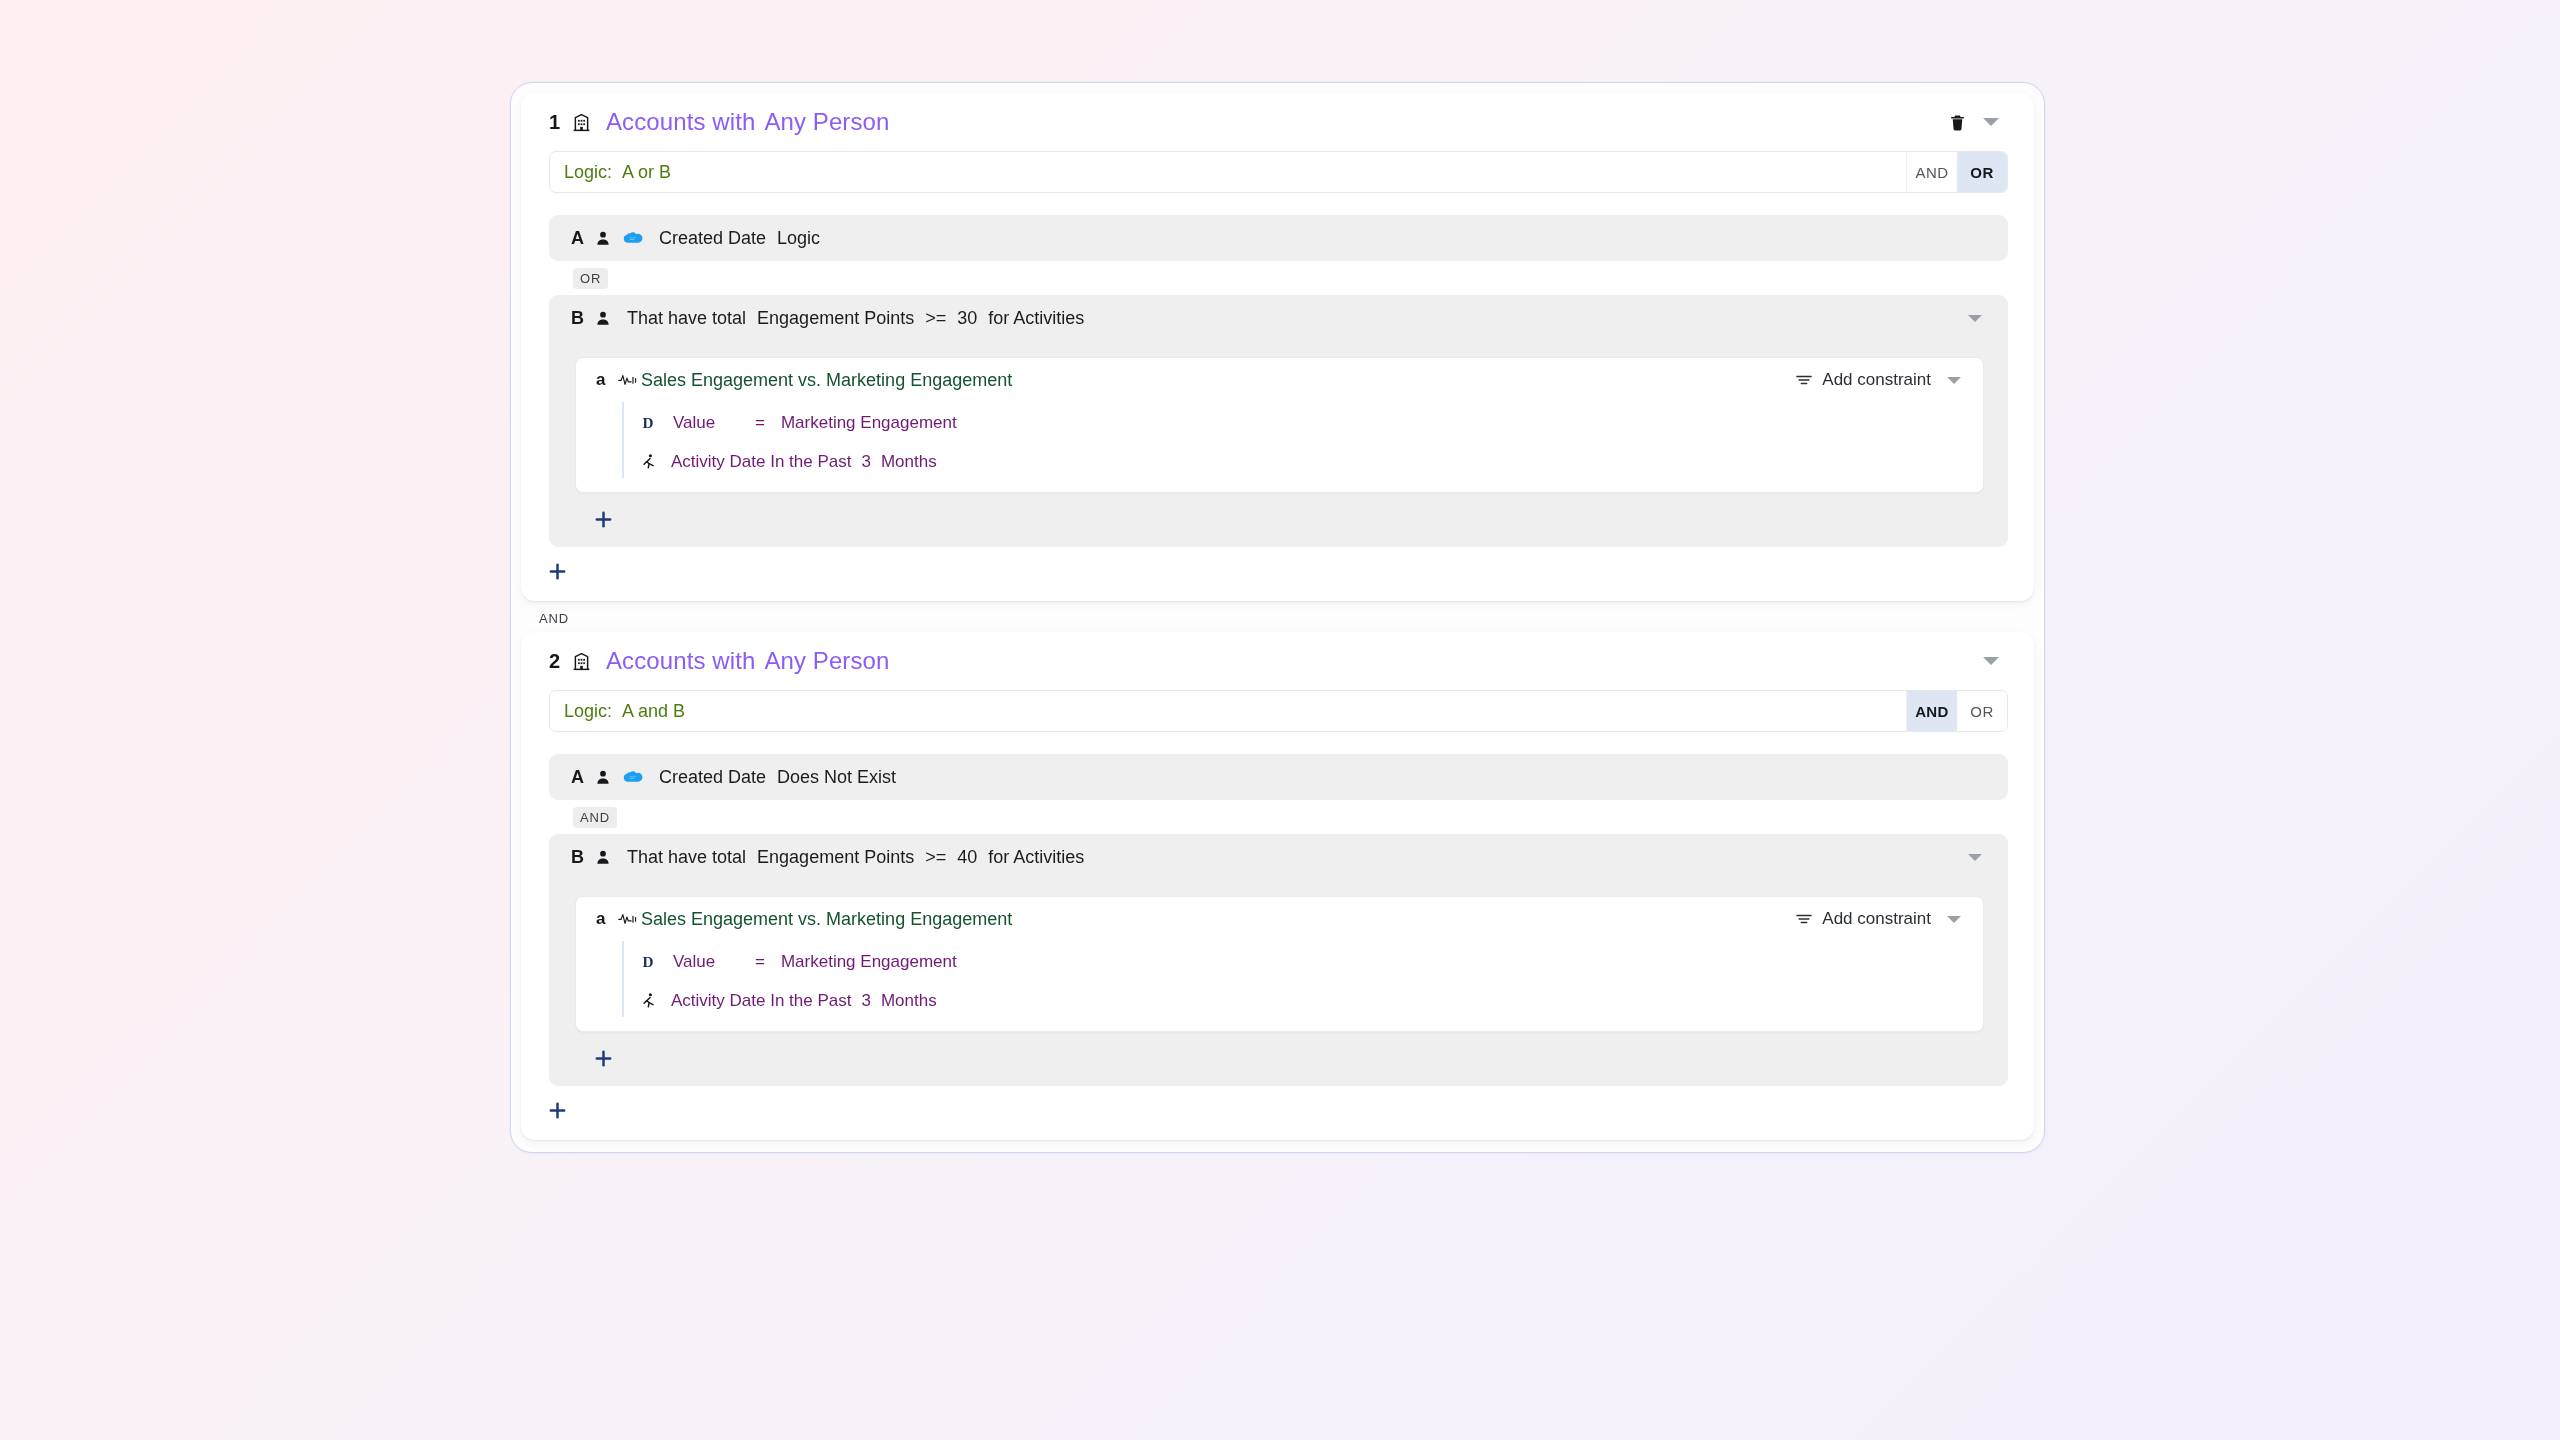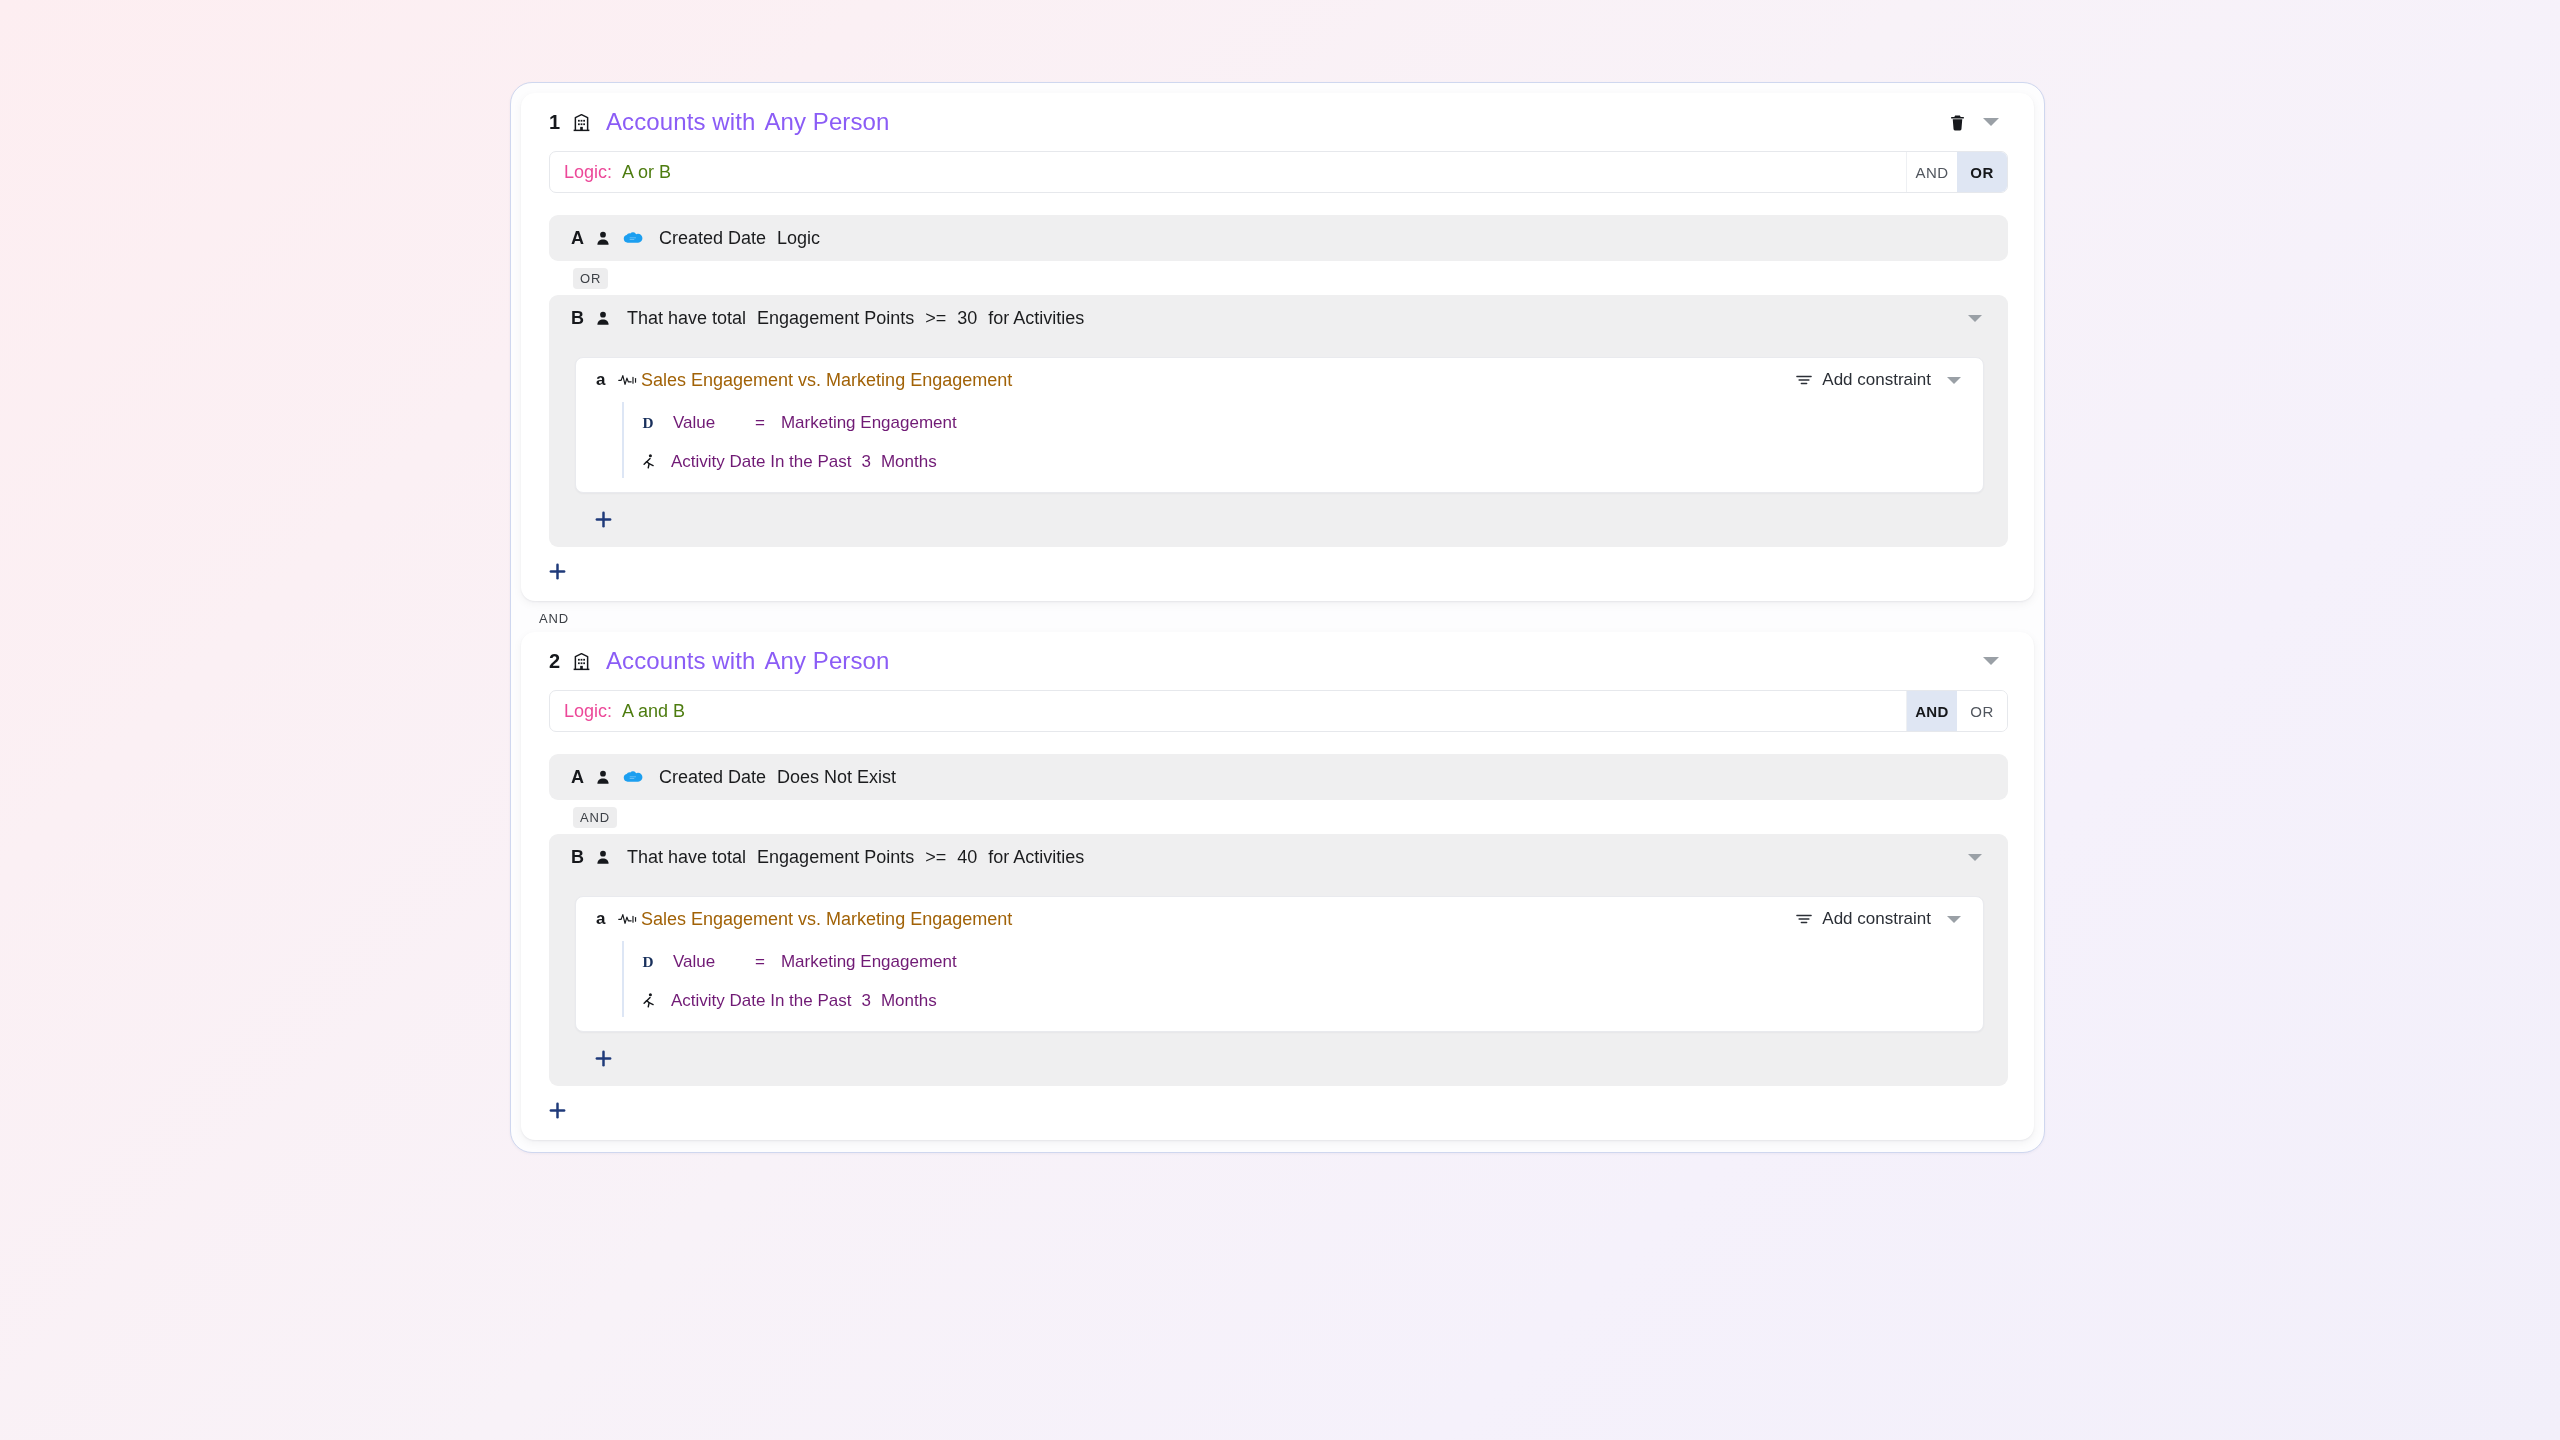--- a/index.html
+++ b/index.html
@@ -101,21 +101,21 @@
 
   .logic-input {
     flex: 1;
     display: flex;
     align-items: center;
     padding-left: 14px;
     font-size: 18px;
     gap: 10px;
     cursor: text;
   }
-  .logic-label { color: #ec4899; text-align: right; }
+  .logic-label { color: #4d7c0f; text-align: right; }
   .logic-value { color: #4d7c0f; }
 
   .logic-toggle {
     display: flex;
     align-items: stretch;
     border-left: 1px solid #eef0f3;
   }
   .toggle-seg {
     display: flex;
     align-items: center;
@@ -213,21 +213,21 @@
 
   .nested-letter {
     font-size: 17px;
     font-weight: 700;
     color: #16181c;
     width: 22px;
   }
 
   .nested-title {
     font-size: 18px;
-    color: #a16207;
+    color: #14532d;
     margin-left: 4px;
   }
 
   .nested-head-spacer { flex: 1; }
 
   .add-constraint {
     display: inline-flex;
     align-items: center;
     gap: 10px;
     font-size: 17px;

